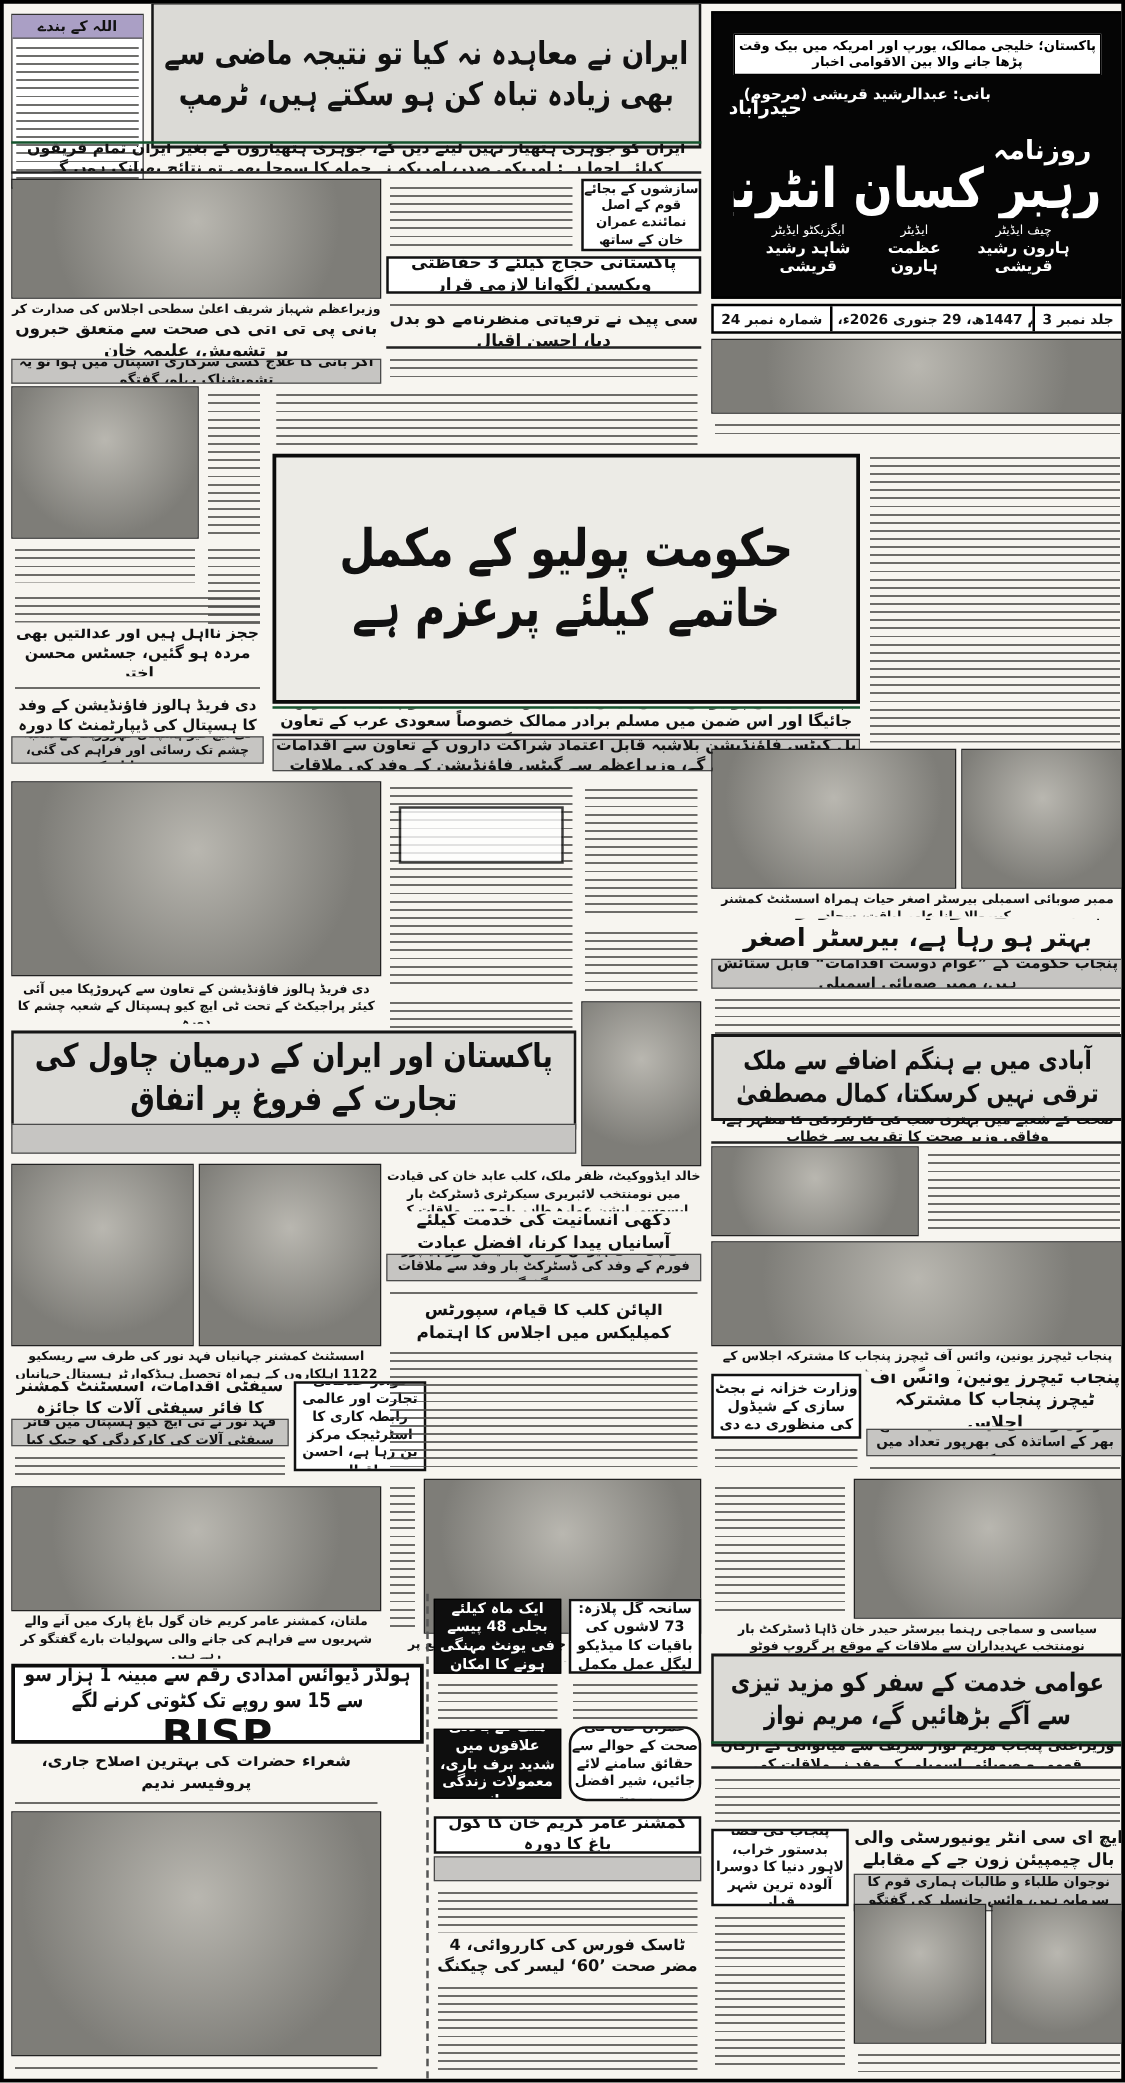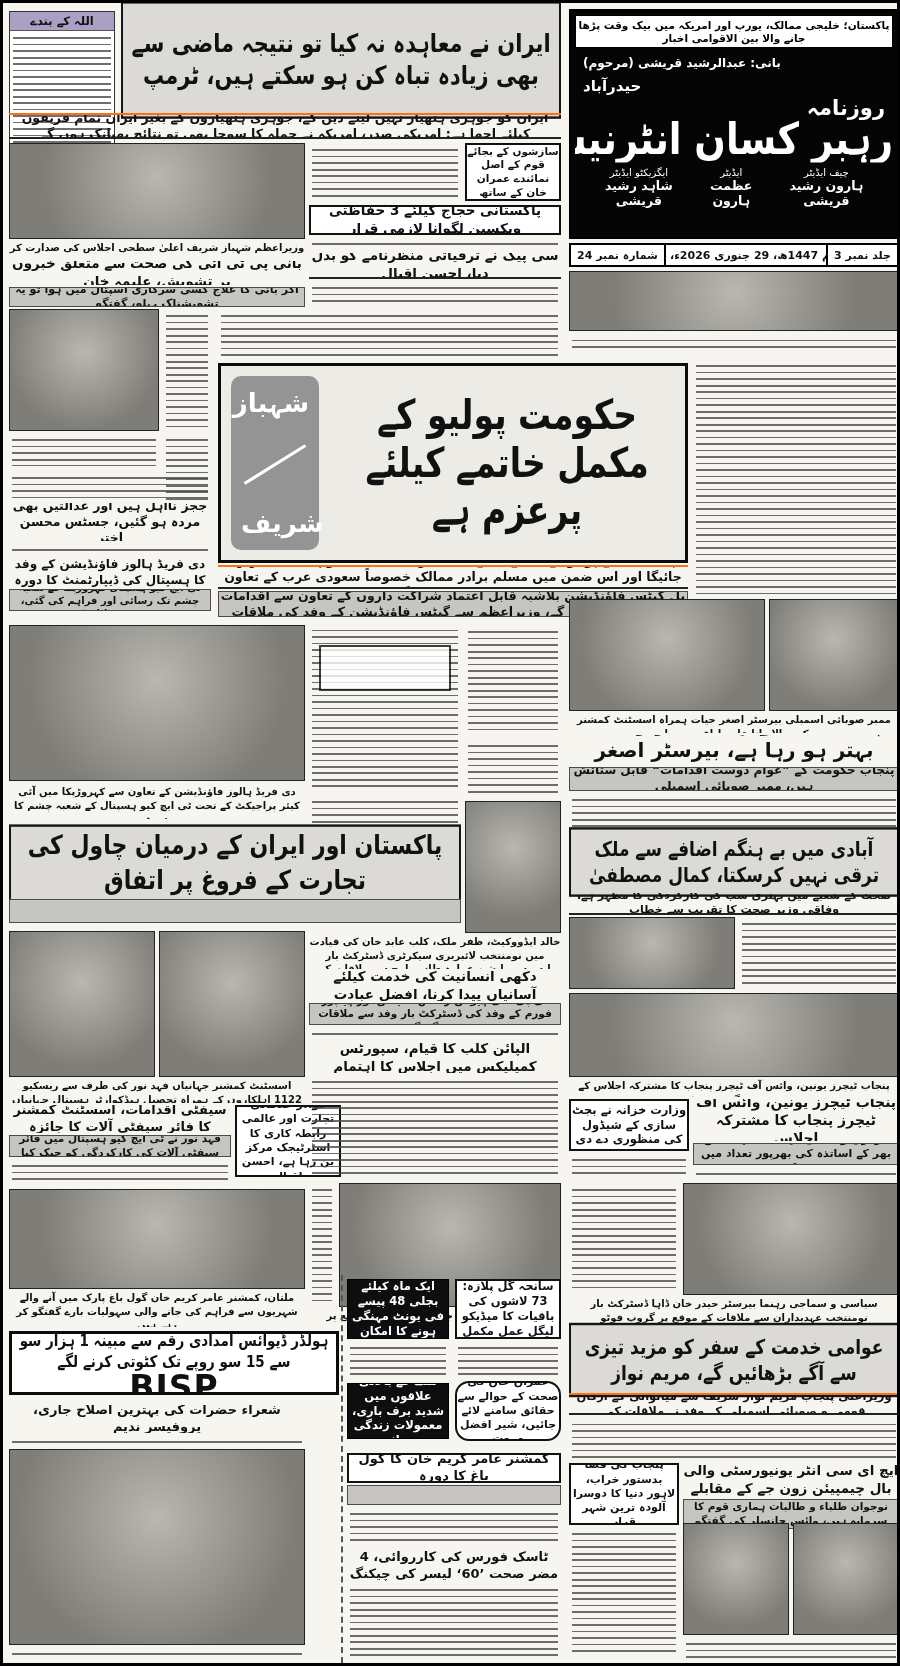--- a/index.html
+++ b/index.html
@@ -13,24 +13,24 @@
   .stripes-lt{background-image:repeating-linear-gradient(to bottom,#cfcfcc 0px,#cfcfcc 1.5px,transparent 1.5px,transparent 6px);
            background-clip:content-box;padding:3px;}
   .cap{font-size:10px;font-weight:bold;text-align:center;line-height:1.35;overflow:hidden;}
   .hl{font-weight:bold;text-align:center;display:flex;align-items:center;justify-content:center;
       overflow:hidden;line-height:1.3;}
   .box{border:2px solid #111;background:#fff;}
   .graybar{background:#c6c5c2;border:1px solid #4a4a4a;}
   .bb{background:#0e0e0e;color:#fff;border:1px solid #000;}
   .callig{background:#dbdad6;border:2px solid #161616;font-weight:bold;}
   .rule-b{border-bottom:2px solid #222;}
-  .rule-tb{border-top:2px solid #f97316;border-bottom:2px solid #222;}
+  .rule-tb{border-top:2px solid #14532d;border-bottom:2px solid #222;}
   .vdash{border-right:2px dashed #555;}
   
-  .masthead{background:#050505;color:#fff;border:2px solid #000;padding:4px;}
+  .masthead{background:#050505;color:#fff;border:2px solid #000;padding:16px;}
   .mast-top{background:#fff;color:#000;border:1.5px solid #000;font-size:10.5px;font-weight:bold;
             text-align:center;padding:3px 2px;line-height:1.2;}
   .mast-row{display:flex;justify-content:space-between;align-items:flex-start;padding:4px 8px 0 8px;}
   .mast-daily{font-size:21px;font-weight:bold;margin-top:44px;}
   .mast-founder{font-size:12px;font-weight:bold;padding-top:4px;}
   .mast-title{font-size:37px;font-weight:bold;text-align:center;line-height:1.05;
               transform:scaleY(1.18);transform-origin:center;white-space:nowrap;overflow:hidden;}
   .mast-city{position:absolute;left:12px;top:66px;font-size:15px;font-weight:bold;}
   .mast-editors{display:flex;justify-content:space-between;padding:8px 10px 2px 10px;text-align:center;}
   .mast-ed-label{font-size:10px;}
@@ -125,25 +125,20 @@
   <div class="abs stripes" style="left:6px;top:430px;width:150px;height:36px;"></div>
   <div class="abs stripes" style="left:160px;top:430px;width:48px;height:70px;"></div>
   <div class="abs stripes" style="left:6px;top:468px;width:202px;height:30px;"></div>
   <div class="abs hl" style="left:6px;top:500px;width:202px;height:38px;font-size:12.5px;">ججز نااہل ہیں اور عدالتیں بھی مردہ ہو گئیں، جسٹس محسن اختر</div>
   <div class="abs stripes" style="left:6px;top:540px;width:202px;height:14px;"></div>
   <div class="abs hl" style="left:6px;top:556px;width:202px;height:28px;font-size:12px;">دی فریڈ ہالوز فاؤنڈیشن کے وفد کا ہسپتال کی ڈیپارٹمنٹ کا دورہ</div>
   <div class="abs graybar hl" style="left:6px;top:586px;width:202px;height:22px;font-size:10px;">ٹی ایچ کیو ہسپتال کہروڑپکا کے شعبہ چشم تک رسائی اور فراہم کی گئی، مسز جوانا بیکر</div>
 
   <div class="abs mainblock" style="left:215px;top:360px;width:470px;height:200px;">
     <div class="main-hl">حکومت پولیو کے مکمل خاتمے کیلئے پرعزم ہے</div>
-    <div class="nameplate">
-      <span class="n1">شہباز</span>
-      <div class="slash"></div>
-      <span class="n2">شریف</span>
-    </div>
   </div>
   <div class="abs hl rule-tb" style="left:215px;top:562px;width:470px;height:24px;font-size:12.5px;">پاکستان سے پولیو کے خاتمے کیلئے بل گیٹس کی خدمات کو ہمیشہ یاد رکھا جائیگا اور اس ضمن میں مسلم برادر ممالک خصوصاً سعودی عرب کے تعاون پر بھی پاکستان شکر گزار ہے</div>
   <div class="abs graybar hl" style="left:215px;top:588px;width:470px;height:26px;font-size:12.5px;">بل گیٹس فاؤنڈیشن بلاشبہ قابل اعتماد شراکت داروں کے تعاون سے اقدامات جاری رکھے جائیں گے، وزیراعظم سے گیٹس فاؤنڈیشن کے وفد کی ملاقات</div>
 
   <div class="abs photo" style="left:6px;top:622px;width:296px;height:156px;"></div>
   <div class="abs cap" style="left:6px;top:782px;width:296px;height:34px;">دی فریڈ ہالوز فاؤنڈیشن کے تعاون سے کہروڑپکا میں آئی کیئر پراجیکٹ کے تحت ٹی ایچ کیو ہسپتال کے شعبہ چشم کا دورہ</div>
 
   <div class="abs stripes" style="left:306px;top:620px;width:152px;height:170px;"></div>
   <div class="abs box stripes" style="left:316px;top:642px;width:132px;height:46px;"></div>
   <div class="abs stripes" style="left:462px;top:622px;width:96px;height:112px;"></div>

